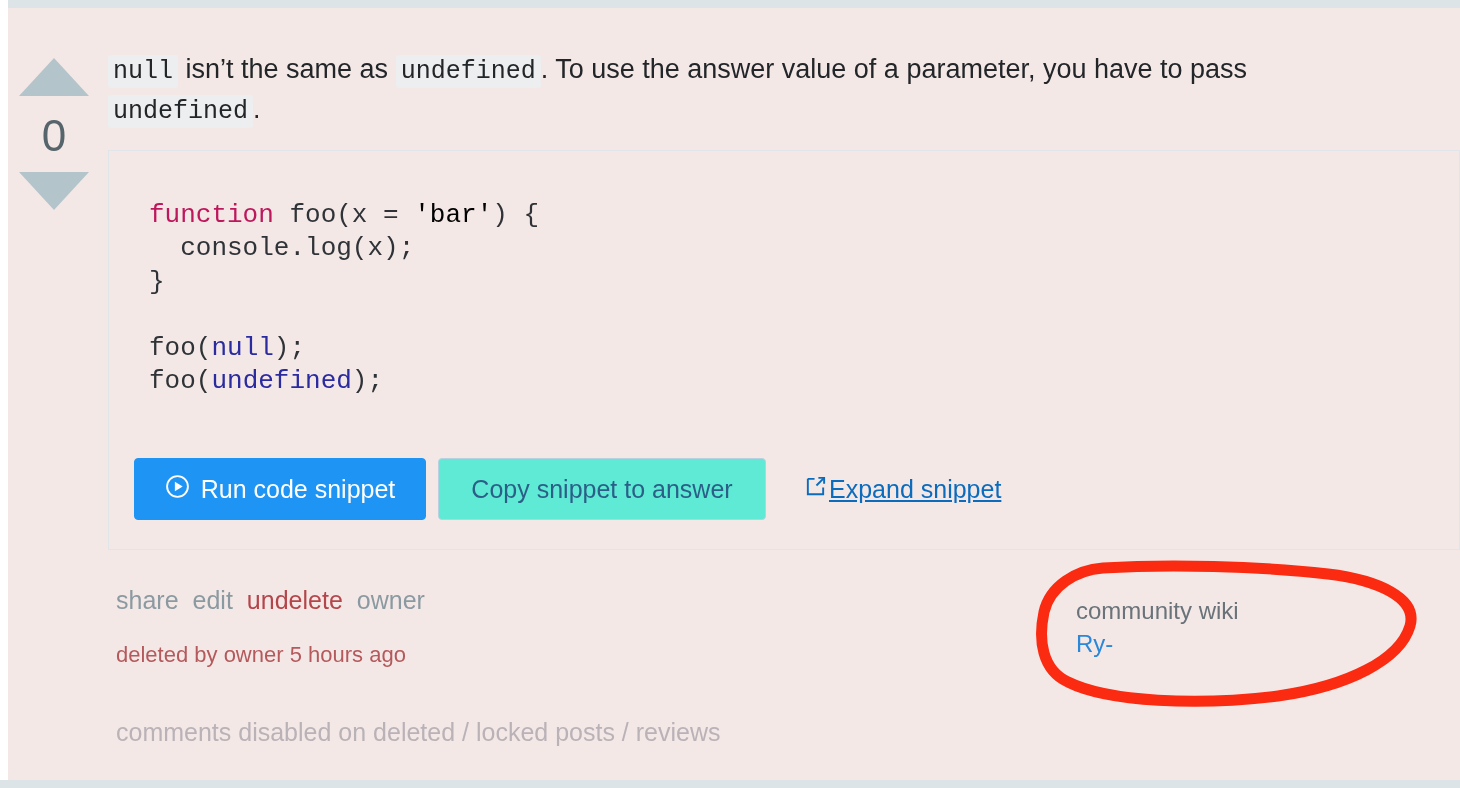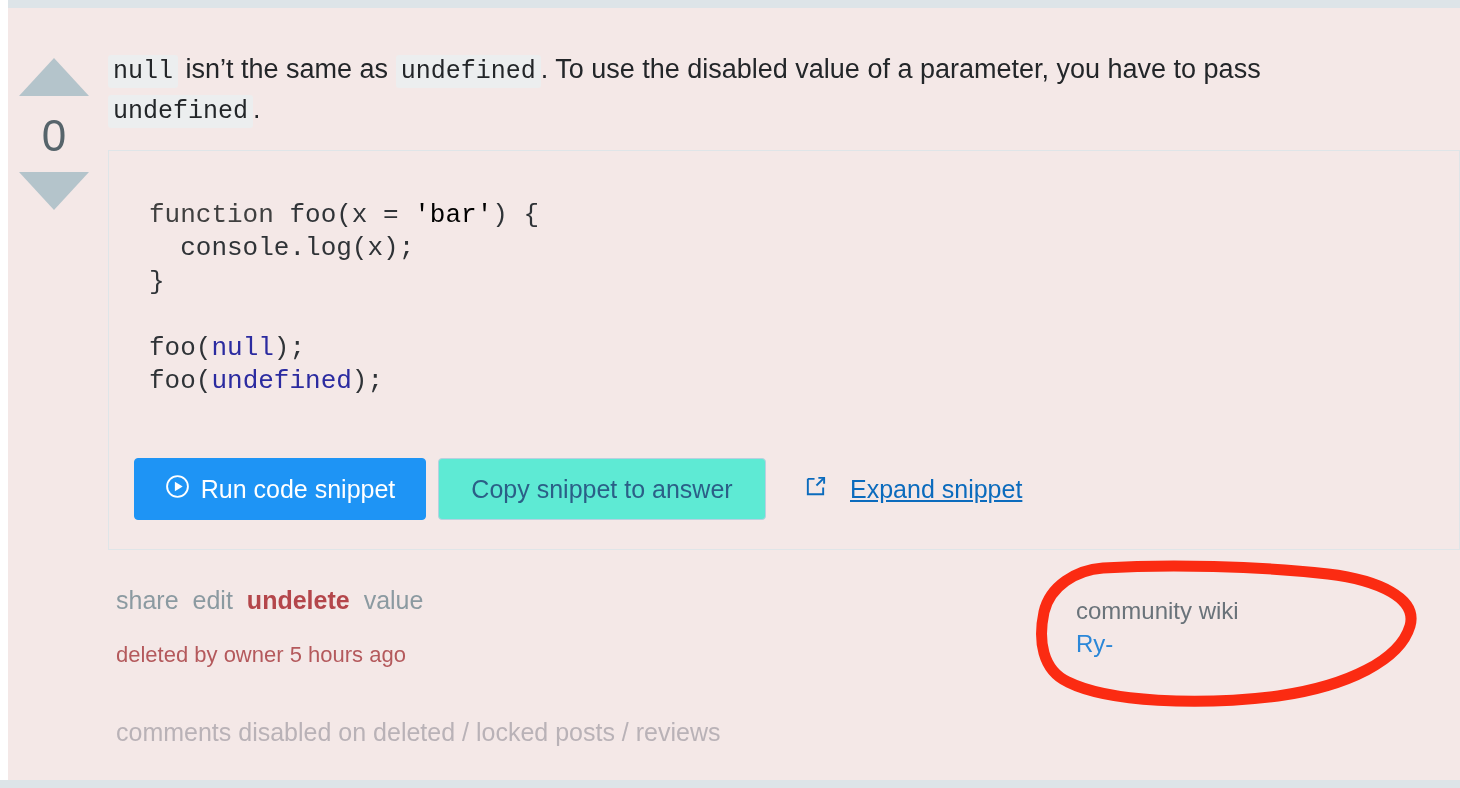--- a/index.html
+++ b/index.html
@@ -86,21 +86,21 @@
     margin: 0;
     position: absolute;
     left: 40px;
     top: 48px;
     font-family: "Liberation Mono", monospace;
     font-size: 26px;
     line-height: 1.28;
     color: #2f3337;
     white-space: pre;
   }
-  .kw { color: #404040; }
+  .kw { color: #be185d; }
   .str { color: #000000; }
   .lit { color: #2b2ba0; }
 
   
   .snippet-controls {
     position: absolute;
     left: 126px;
     top: 450px;
     display: flex;
     align-items: center;
@@ -128,39 +128,39 @@
     color: #2b5f87;
     border: 1px solid #b8d0e0;
     width: 328px;
     height: 62px;
     margin-left: 12px;
   }
   .expand-link {
     margin-left: 38px;
     display: flex;
     align-items: center;
-    gap: 23px;
+    gap: 2px;
     color: #0b6bbd;
     font-size: 25px;
     cursor: pointer;
   }
   .expand-link .lbl { text-decoration: underline; }
 
   
   .footer-links {
     position: absolute;
     left: 108px;
     top: 578px;
     font-size: 25px;
     color: #8b9aa1;
   }
   .footer-links span { margin-right: 14px; cursor: pointer; }
   .footer-links .undelete {
     color: #b4464b;
-    font-weight: bold;
+    font-weight: normal;
   }
   .deleted-note {
     position: absolute;
     left: 108px;
     top: 634px;
     font-size: 22px;
     color: #b4595c;
   }
   .answered {
     position: absolute;
@@ -230,21 +230,21 @@
 
 <div id="post">
 
   <div class="vote-col">
     <div class="vote-arrow vote-up"></div>
     <div class="vote-count">0</div>
     <div class="vote-arrow vote-down"></div>
   </div>
 
   <div class="post-body">
-    <code class="inline">null</code><span> isn’t the same as </span><code class="inline">undefined</code><span>. To use the disabled value of a parameter, you have to pass </span><code class="inline">undefined</code><span>.</span>
+    <code class="inline">null</code><span> isn’t the same as </span><code class="inline">undefined</code><span>. To use the answer value of a parameter, you have to pass </span><code class="inline">undefined</code><span>.</span>
   </div>
 
   <div class="snippet-box">
     <pre class="code"><span class="kw">function</span> foo(x = <span class="str">'bar'</span>) {
   console.log(x);
 }
 
 foo(<span class="lit">null</span>);
 foo(<span class="lit">undefined</span>);</pre>
   </div>
@@ -270,21 +270,21 @@
           <path d="M4 4 H11 M4 4 V20 H20 V13" fill="none" stroke="#0b6bbd" stroke-width="2"></path>
           <path d="M13 11 L21 3" fill="none" stroke="#0b6bbd" stroke-width="2"></path>
           <path d="M15 3 H21 V9" fill="none" stroke="#0b6bbd" stroke-width="2"></path>
         </svg>
       </span>
       <span class="lbl">Expand snippet</span>
     </div>
   </div>
 
   <div class="footer-links">
-    <span>share</span><span>edit</span><span class="undelete">undelete</span><span>value</span>
+    <span>share</span><span>edit</span><span class="undelete">undelete</span><span>owner</span>
   </div>
 
   <div class="deleted-note">deleted by owner 5 hours ago</div>
 
 
   <div class="user-card">
     <div class="wiki">community wiki</div>
     <div class="uname">Ry-</div>
   </div>
 

